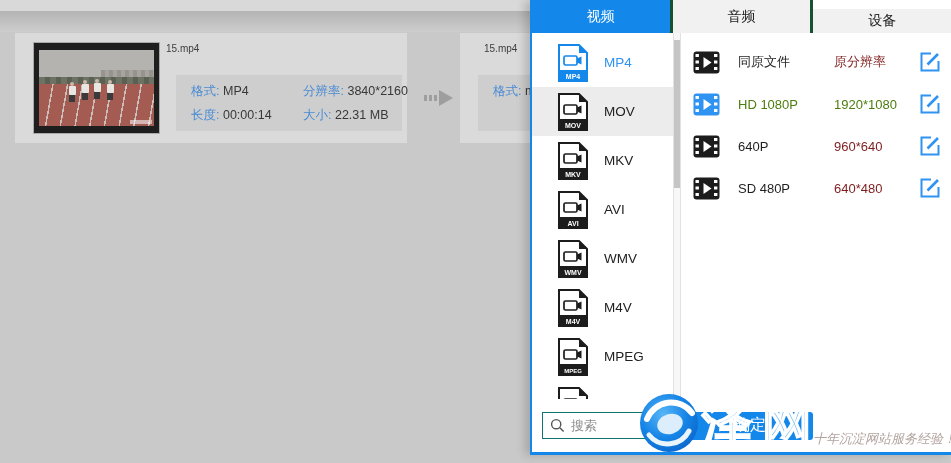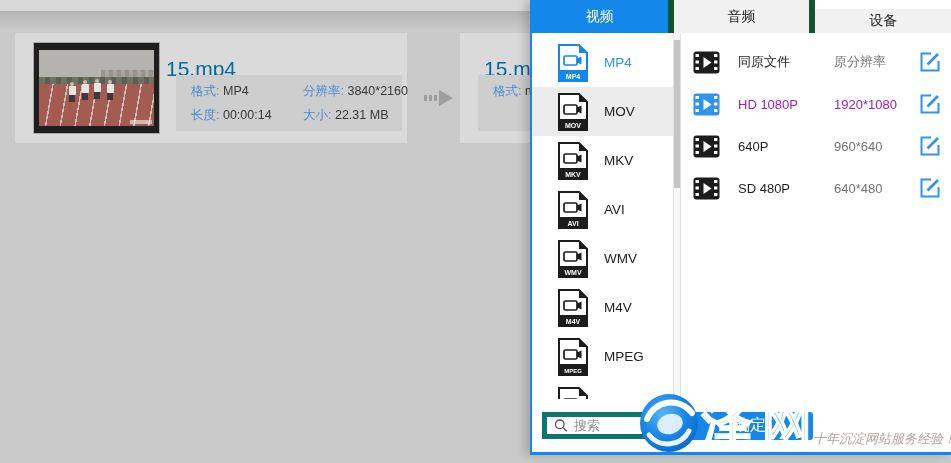--- a/index.html
+++ b/index.html
@@ -25,64 +25,64 @@
                   background:repeating-linear-gradient(90deg,#6d7263 0 6px,#5b6054 6px 11px); }
   .scene .track { position:absolute; left:0; top:45%; width:100%; height:55%;
                   background:repeating-linear-gradient(100deg,#a35b52 0 13px,#c9beba 13px 14.5px); }
   .figure { position:absolute; width:8px; height:24px; }
   .figure .head { width:4px; height:4px; border-radius:50%; background:#c9b9a8; margin:0 auto; }
   .figure .shirt { width:7px; height:9px; background:#e8e6e2; margin:0 auto; border-radius:1px; }
   .figure .shorts { width:6px; height:7px; background:#3a3a3c; margin:0 auto; }
   .scene .cam-mark { position:absolute; right:2px; bottom:2px; width:22px; height:4px;
                      background:rgba(255,255,255,.55); }
 
-  .file-title { position:absolute; left:151px; top:24px; font-size:21px; color:#0369a1; }
+  .file-title { position:absolute; left:151px; top:10px; font-size:10px; color:#404040; }
   .file-card.out .file-title { left:24px; }
   .info-box { position:absolute; left:161px; top:42px; width:226px; height:56px;
               background:#cecece; padding:8px 0 0 15px;
               display:grid; grid-template-columns:112px auto; row-gap:0; }
   .file-card.out .info-box { left:18px; width:260px; }
   .pair { font-size:12.5px; white-space:nowrap; }
   .pair .lbl { color:#4a8bd4; }
   .pair .val { color:#383838; }
 
   .flow-arrow { position:absolute; left:424px; top:87px; width:32px; height:22px; }
 
   
   .panel { position:absolute; left:530px; top:0; width:421px; height:455px; background:#ffffff;
            border-left:2px solid #1487ea; border-bottom:3px solid #1487ea;
            box-shadow:-5px 0 9px rgba(0,0,0,.18); }
   .tabs { display:flex; height:33px; }
   .tab  { flex:1; display:flex; align-items:center; justify-content:center;
           font-size:14px; color:#232323; background:#f1f1f1; cursor:pointer;
-          border-right:6px solid #14532d; }
+          border-right:3px solid #14532d; }
   .tab:last-child { border-right:none;margin-top:9px; }
   .tab.active { background:#1487ea; color:#ffffff; }
 
   .panel-body { position:absolute; left:0; top:33px; right:0; bottom:53px; display:flex; overflow:hidden; }
   .format-col { width:141px; overflow:hidden; padding-top:5px; }
   .format-row { height:49px; display:flex; align-items:center; padding-left:24px; cursor:pointer; }
   .format-row .fname { margin-left:14px; font-size:13.5px; color:#222; }
   .format-row.active .fname { color:#2f93f2; }
   .format-row.hover { background:#ececec; }
 
   .vscroll { width:8px; background:#f7f7f7; border-left:1px solid #e2e2e2; border-right:1px solid #e2e2e2;
              position:relative; }
   .vscroll .thumb-bar { position:absolute; left:0; right:0; top:7px; height:148px; background:#c5c5c5; }
 
   .preset-col { flex:1; padding-top:8px; }
   .preset-row { height:42px; display:flex; align-items:center; padding:0 10px 0 12px; cursor:pointer; }
   .preset-row .pname { margin-left:18px; width:96px; font-size:13px; color:#1f1f1f; }
-  .preset-row .pres  { font-size:13px; color:#737373; }
-  .preset-row.selected .pname, .preset-row.selected .pres { color:#a21caf; }
+  .preset-row .pres  { font-size:13px; color:#7f1d1d; }
+  .preset-row.selected .pname, .preset-row.selected .pres { color:#4d7c0f; }
   .preset-row .edit-btn { margin-left:auto; width:22px; height:22px; cursor:pointer; }
 
   .panel-footer { position:absolute; left:0; bottom:0; right:0; height:53px;
                   display:flex; align-items:center; background:#fff; }
-  .search-box { margin-left:10px; width:132px; height:27px; border:5px solid #0f766e; background:#fff;
+  .search-box { margin-left:10px; width:132px; height:27px; border:1px solid #0f766e; background:#fff;
                 display:flex; align-items:center; padding-left:7px; }
   .search-box input { border:none; outline:none; width:95px; font-size:13px; color:#333;
                       margin-left:6px; font-family:inherit; background:transparent; }
   .search-box input::placeholder { color:#8b8b8b; }
   .confirm-btn { margin-left:13px; width:126px; height:28px; background:#1487ea; color:#fff;
                  border:none; border-radius:3px; font-size:16px; font-family:inherit; cursor:pointer; }
 
   
   .watermark { position:absolute; left:0; top:0; width:951px; height:329px; pointer-events:none; z-index:50; }
   .wm-logo { position:absolute; left:637px; top:391px; }

